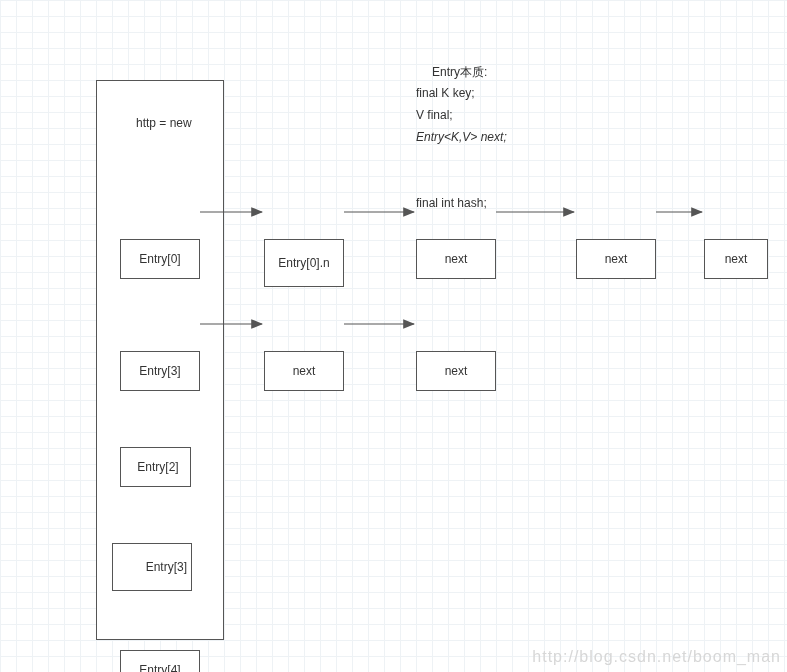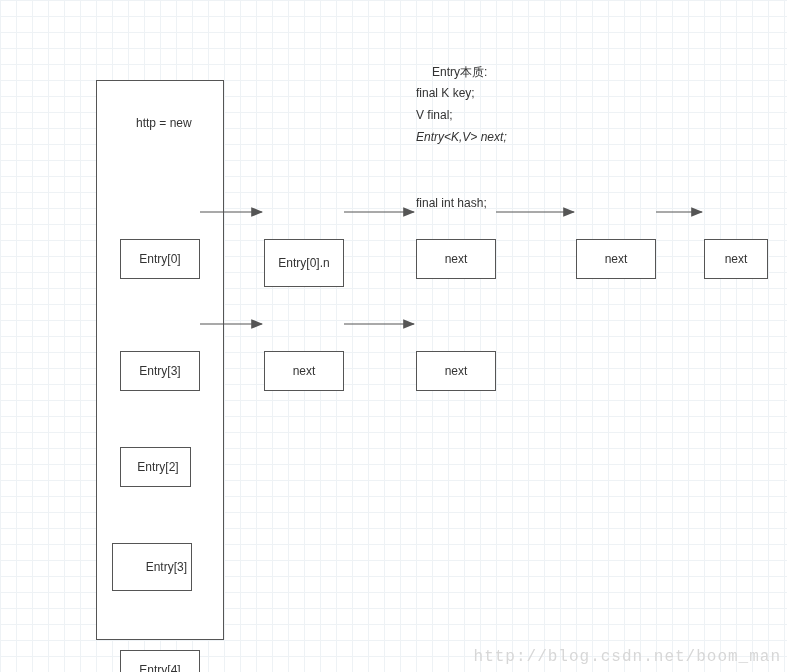--- a/index.html
+++ b/index.html
@@ -5,21 +5,21 @@
   html,body{margin:0;padding:0;width:787px;height:672px;font-family:Arial,"Microsoft YaHei",sans-serif;font-size:12px;color:#333;}
   .canvas{position:relative;width:787px;height:672px;background:#fff;
     background-image:
       linear-gradient(to right,#eef2f5 1px,transparent 1px),
       linear-gradient(to bottom,#eef2f5 1px,transparent 1px);
     background-size:16px 16px;
   }
   .box{position:absolute;border:1px solid #555;background:#fff;display:flex;align-items:center;justify-content:center;text-align:center;box-sizing:border-box;padding:2px 4px;margin-top:47px;}
   .big-box{position:absolute;border:1px solid #555;background:#fff;box-sizing:border-box;}
   .label{position:absolute;background:transparent;white-space:pre;}
-  .watermark{position:absolute;right:6px;bottom:6px;font-family:Liberation Mono, monospace;font-size:16px;color:#d7d7d7;letter-spacing:1px;margin-top:15px;}
+  .watermark{position:absolute;right:6px;bottom:6px;font-family:Liberation Sans, sans-serif;font-size:16px;color:#d7d7d7;letter-spacing:1px;margin-top:15px;}
   svg.arrows{position:absolute;left:0;top:0;width:787px;height:672px;pointer-events:none;}
   .arrow-line{stroke:#555;stroke-width:1.2;fill:none;}
   .arrow-head{fill:#555;}
 </style>
 </head>
 <body>
 
 <div class="canvas">
 
   <div class="big-box" style="left:96px;top:80px;width:128px;height:560px;"></div>

